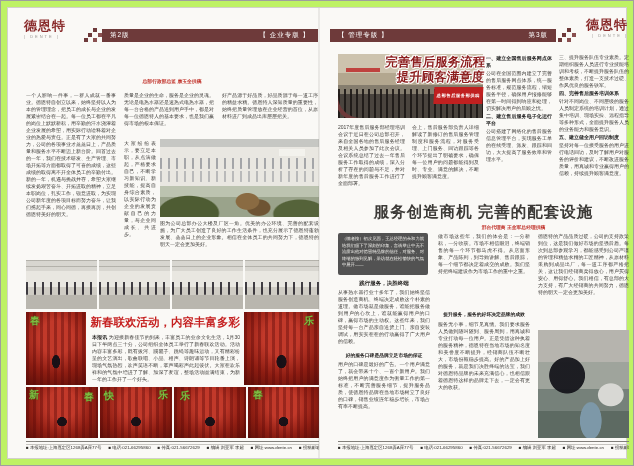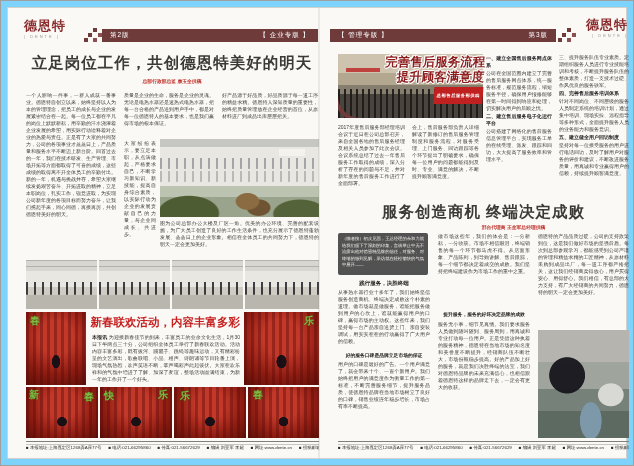--- a/index.html
+++ b/index.html
@@ -1,17 +1,17 @@
 <!DOCTYPE html>
 <html><head>
 <meta charset="utf-8">
 <style>
   *{margin:0;padding:0;box-sizing:border-box}
   html,body{background:#d6d5d2}
-  #frame{position:relative;width:634px;height:466px;background:#7dd3fc;border:1px solid #9f9f9d;overflow:hidden;
+  #frame{position:relative;width:634px;height:466px;background:#bef264;border:1px solid #9f9f9d;overflow:hidden;
          font-family:"Liberation Sans","DejaVu Sans",sans-serif}
   #spread{position:absolute;left:6px;top:6px;width:620px;height:452px;background:#faf9f6;border:1px solid #d2d0cb}
   #spread::after{content:"";position:absolute;left:310px;top:0;width:2px;height:100%;
          background:linear-gradient(90deg,rgba(0,0,0,0),rgba(120,115,110,.25),rgba(0,0,0,0))}
   .abs{position:absolute}
   
   .logo-cn{font-family:"Liberation Serif","DejaVu Serif",serif;font-size:13px;font-weight:bold;color:#8a2c2c;letter-spacing:1px;line-height:13px}
   .logo-en{font-size:4px;color:#9a9793;letter-spacing:2px;margin-top:2px}
   .banner{background:#6e3a3a;color:#fff;display:flex;justify-content:space-between;align-items:center;
           font-size:6.5px;letter-spacing:1px;padding:0 8px}
@@ -96,21 +96,20 @@
         <i></i>
         <i></i>
         <i></i>
         <i></i>
       </div>
     <div class="abs banner" style="left:94px;top:21px;width:216px;height:13px">
       <span>第2版</span>
       <span>【 企业专版 】</span>
     </div>
 
-    <div class="abs headline" style="left:18px;top:45px;width:292px">立足岗位工作，共创德恩特美好的明天</div>
     <div class="abs byline" style="left:18px;top:70px;width:292px">总部行政部总监 康玉全供稿</div>
 
     <div class="abs body-txt" style="left:18px;top:84px;width:90px;height:164px">一个人影响一件事，一群人成就一番事业。德恩特自创立以来，始终坚持以人为本的管理理念，把员工的成长与企业的发展紧密结合在一起。每一位员工都在平凡的岗位上默默耕耘，用辛勤的汗水浇灌着企业发展的希望，用实际行动诠释着对企业的热爱与责任。正是有了大家的共同努力，公司的各项事业才蒸蒸日上，产品质量和服务水平不断迈上新台阶。回首过去的一年，我们在技术研发、生产管理、市场开拓等方面都取得了可喜的成绩，这些成绩的取得离不开全体员工的辛勤付出。新的一年，机遇与挑战并存，希望大家继续发扬艰苦奋斗、开拓进取的精神，立足本职岗位，扎实工作，锐意进取，为实现公司新年度的各项目标而努力奋斗，让我们携起手来，同心同德，再接再厉，共创德恩特美好的明天。</div>
     <div class="abs body-txt" style="left:116px;top:84px;width:90px;height:45px">质量是企业的生命，服务是企业的灵魂。无论是电热水器还是速热式电热水器，把每一台合格的产品送到用户手中，都是对每一位德恩特人的基本要求，也是我们赢得市场的根本保证。</div>
     <div class="abs body-txt" style="left:214px;top:84px;width:96px;height:45px">好产品源于好品质，好品质源于每一道工序的精益求精。德恩特人深知质量的重要性，始终把质量管理放在企业经营的首位，从原材料进厂到成品出库层层把关。</div>
     <div class="abs body-txt" style="left:116px;top:132px;width:32px;height:114px">大家纷纷表示，要立足本职，从点滴做起，严格要求自己，不断学习新知识、新技能，提高自身综合素质，以实际行动为企业的发展贡献自己的力量，与企业同成长、共进步。</div>
 
     <div class="photo ph-building" style="left:152px;top:131px;width:159px;height:78px"></div>
     <div class="abs body-txt" style="left:152px;top:212px;width:159px;height:36px">图为公司总部办公大楼及厂区一角。优美的办公环境、完善的配套设施，为广大员工创造了良好的工作生活条件，也充分展示了德恩特蓬勃发展、蒸蒸日上的企业形象。相信在全体员工的共同努力下，德恩特的明天一定会更加美好。</div>
 
@@ -189,21 +188,21 @@
       <div>公司搭建了网络化的售后服务信息管理平台，实现服务工单的在线受理、派发、跟踪和回访，大大提高了服务效率和管理水平。</div>
     </div>
     <div class="abs body-txt" style="left:551px;top:46px;width:70px;height:144px">
       <div>三、提升服务队伍专业素质。定期组织服务人员进行专业技能培训和考核，不断提升服务队伍的整体素质，打造一支技术过硬、作风优良的服务铁军。</div>
       <div class="num-head">四、完善售后服务培训体系</div>
       <div>针对不同岗位、不同层级的服务人员制定系统的培训计划，通过集中培训、现场实操、远程指导等多种形式，全面提升服务人员的业务能力和服务意识。</div>
       <div class="num-head">五、建立健全用户回访制度</div>
       <div>坚持对每一位接受服务的用户进行电话回访，及时了解用户对服务的评价和建议，不断改进服务质量，用真诚和专业赢得用户的信赖，持续提升顾客满意度。</div>
     </div>
 
-    <div class="abs headline" style="left:330px;top:194px;width:291px">服务创造商机 终端决定成败</div>
+    <div class="abs headline" style="left:330px;top:194px;width:291px">服务创造商机 完善的配套设施</div>
     <div class="abs byline" style="left:390px;top:216px;width:231px">邢台代理商 王金军总经理供稿</div>
 
     <div class="abs quote-box" style="left:330px;top:225px;width:90px;height:42px">（编者按）初次见面，王总经理的亲和力就给我们留下了深刻的印象，言谈举止中无不流露出他对德恩特品牌的信任，对服务、对终端的独到见解，采访就在轻松愉快的气氛中展开——</div>
     <div class="abs subhead" style="left:330px;top:272px;width:92px">践行服务，决胜终端</div>
     <div class="abs body-txt" style="left:330px;top:281px;width:92px;height:61px">从事热水器行业十多年了，我们始终坚信服务创造商机、终端决定成败这个朴素的道理。做市场就是做服务，谁能把服务做到用户的心坎上，谁就能赢得用户的口碑，赢得市场的主动权。这些年来，我们坚持每一台产品亲自送货上门、亲自安装调试，用实实在在的行动赢得了广大用户的信赖。</div>
     <div class="abs subhead" style="left:330px;top:344px;width:92px;font-size:4.8px">好的服务口碑是品牌立足市场的保证</div>
     <div class="abs body-txt" style="left:330px;top:353px;width:92px;height:77px">用户的口碑是最好的广告。一个用户满意了，就会带来十个、一百个新用户。我们始终把用户的满意度作为衡量工作的第一标准，不断完善服务细节，提升服务品质，使德恩特品牌在当地市场树立了良好的口碑，销售业绩连年稳步增长，市场占有率不断提高。</div>
 
     <div class="abs body-txt" style="left:430px;top:225px;width:92px;height:75px">做市场这些年，我们的体会是：一分耕耘，一分收获。市场不相信眼泪，终端销售的每一个环节都马虎不得。从店面形象、产品陈列，到导购讲解、售后跟踪，每一个细节都决定着成交的成败。我们坚持把终端建设作为市场工作的重中之重。</div>
     <div class="abs subhead" style="left:430px;top:303px;width:92px;font-size:4.8px">提升服务，服务的好坏决定品牌的成败</div>

